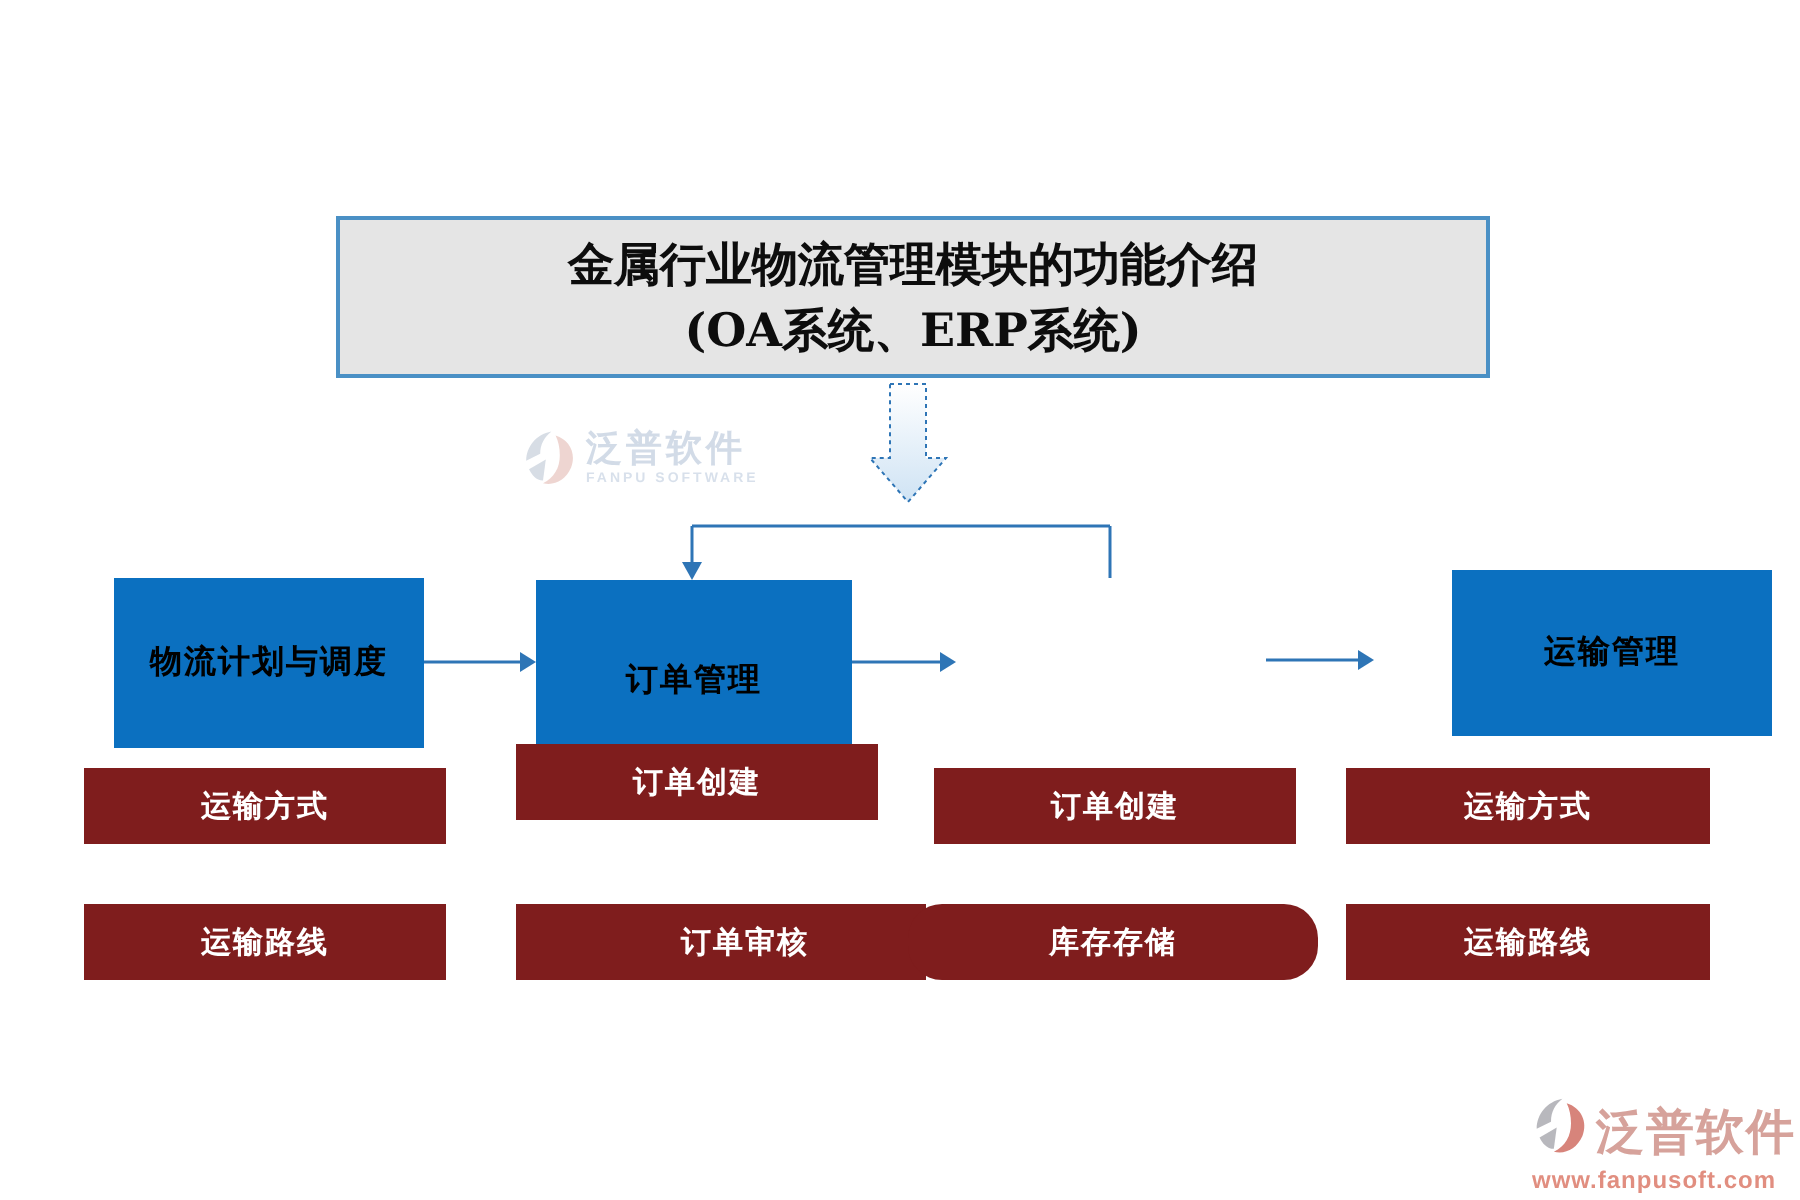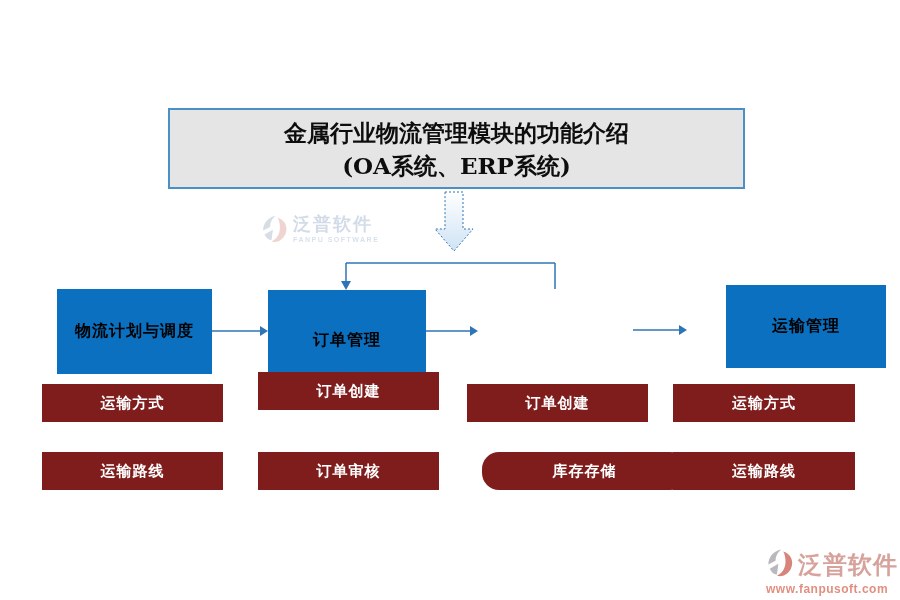--- a/index.html
+++ b/index.html
@@ -30,23 +30,23 @@
     display:flex;align-items:center;justify-content:center;
     font-weight:bold;font-size:15px;letter-spacing:1px;
   }
   .c1m{left:57px; top:289px;width:155px;height:85px;}
   .c2m{left:268px;top:290px;width:158px;height:100px;}
   .c3m{left:478px;top:289px;width:155px;height:84px;}
   .c4m{left:726px;top:285px;width:160px;height:83px;}
   .c1s1{left:42px; top:384px;width:181px;}
   .c1s2{left:42px; top:452px;width:181px;}
   .c2s1{left:258px;top:372px;width:181px;}
-  .c2s2{left:258px;top:452px;width:181px;}
+  .c2s2{left:258px;top:452px;width:181px;padding-left:24px;}
   .c3s1{left:467px;top:384px;width:181px;}
-  .c3s2{left:482px;top:452px;width:205px;border-radius:17px;}
+  .c3s2{left:454px;top:452px;width:205px;border-radius:17px;}
   .c4s1{left:673px;top:384px;width:182px;}
   .c4s2{left:673px;top:452px;width:182px;}
   
   .wm-top{
     position:absolute;left:261px;top:214px;display:flex;align-items:flex-start;
     opacity:0.45;
   }
   .wm-top .txt{margin-left:4px;}
   .wm-top .cn{font-size:18px;font-weight:bold;color:#9db1cc;letter-spacing:2px;line-height:20px;}
   .wm-top .en{font-size:7px;font-weight:bold;color:#a9bcd4;letter-spacing:1.5px;margin-top:2px;}

